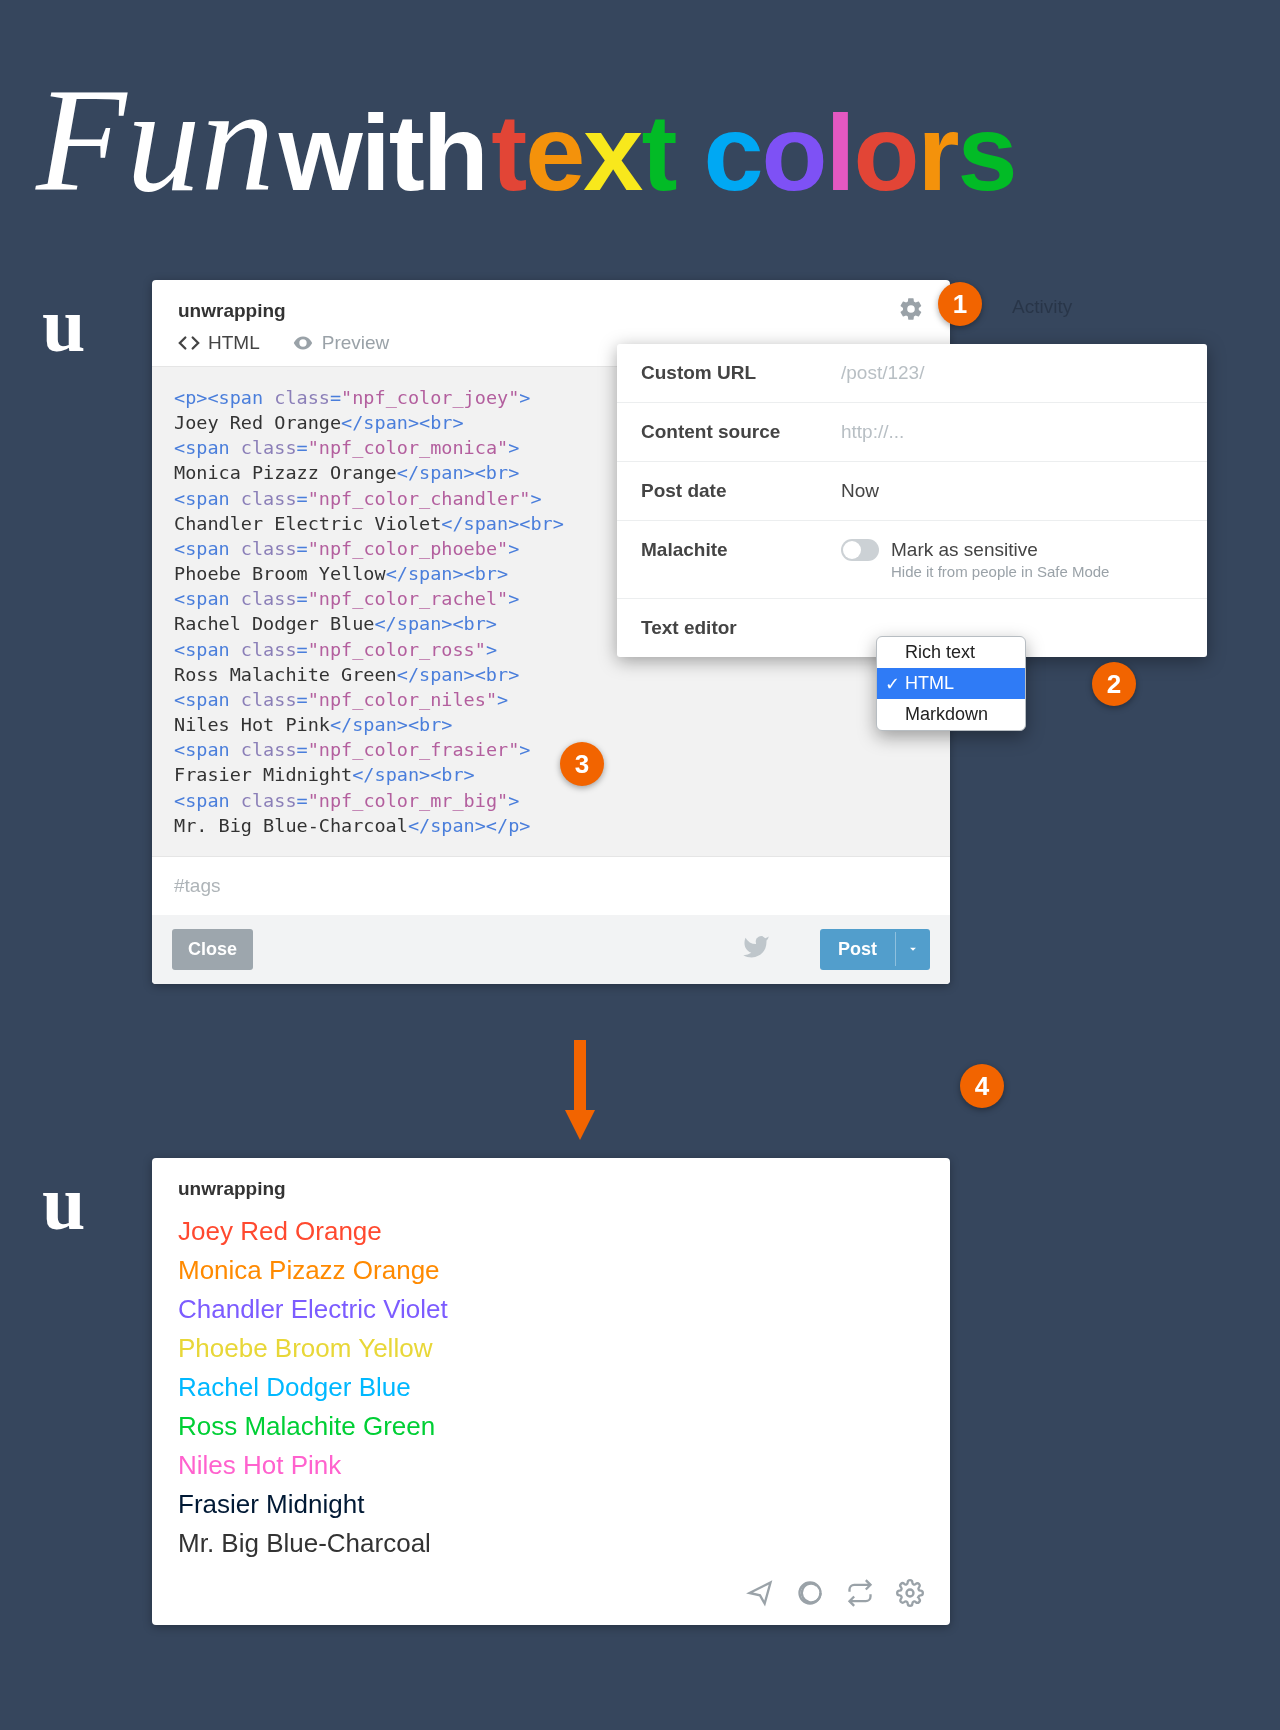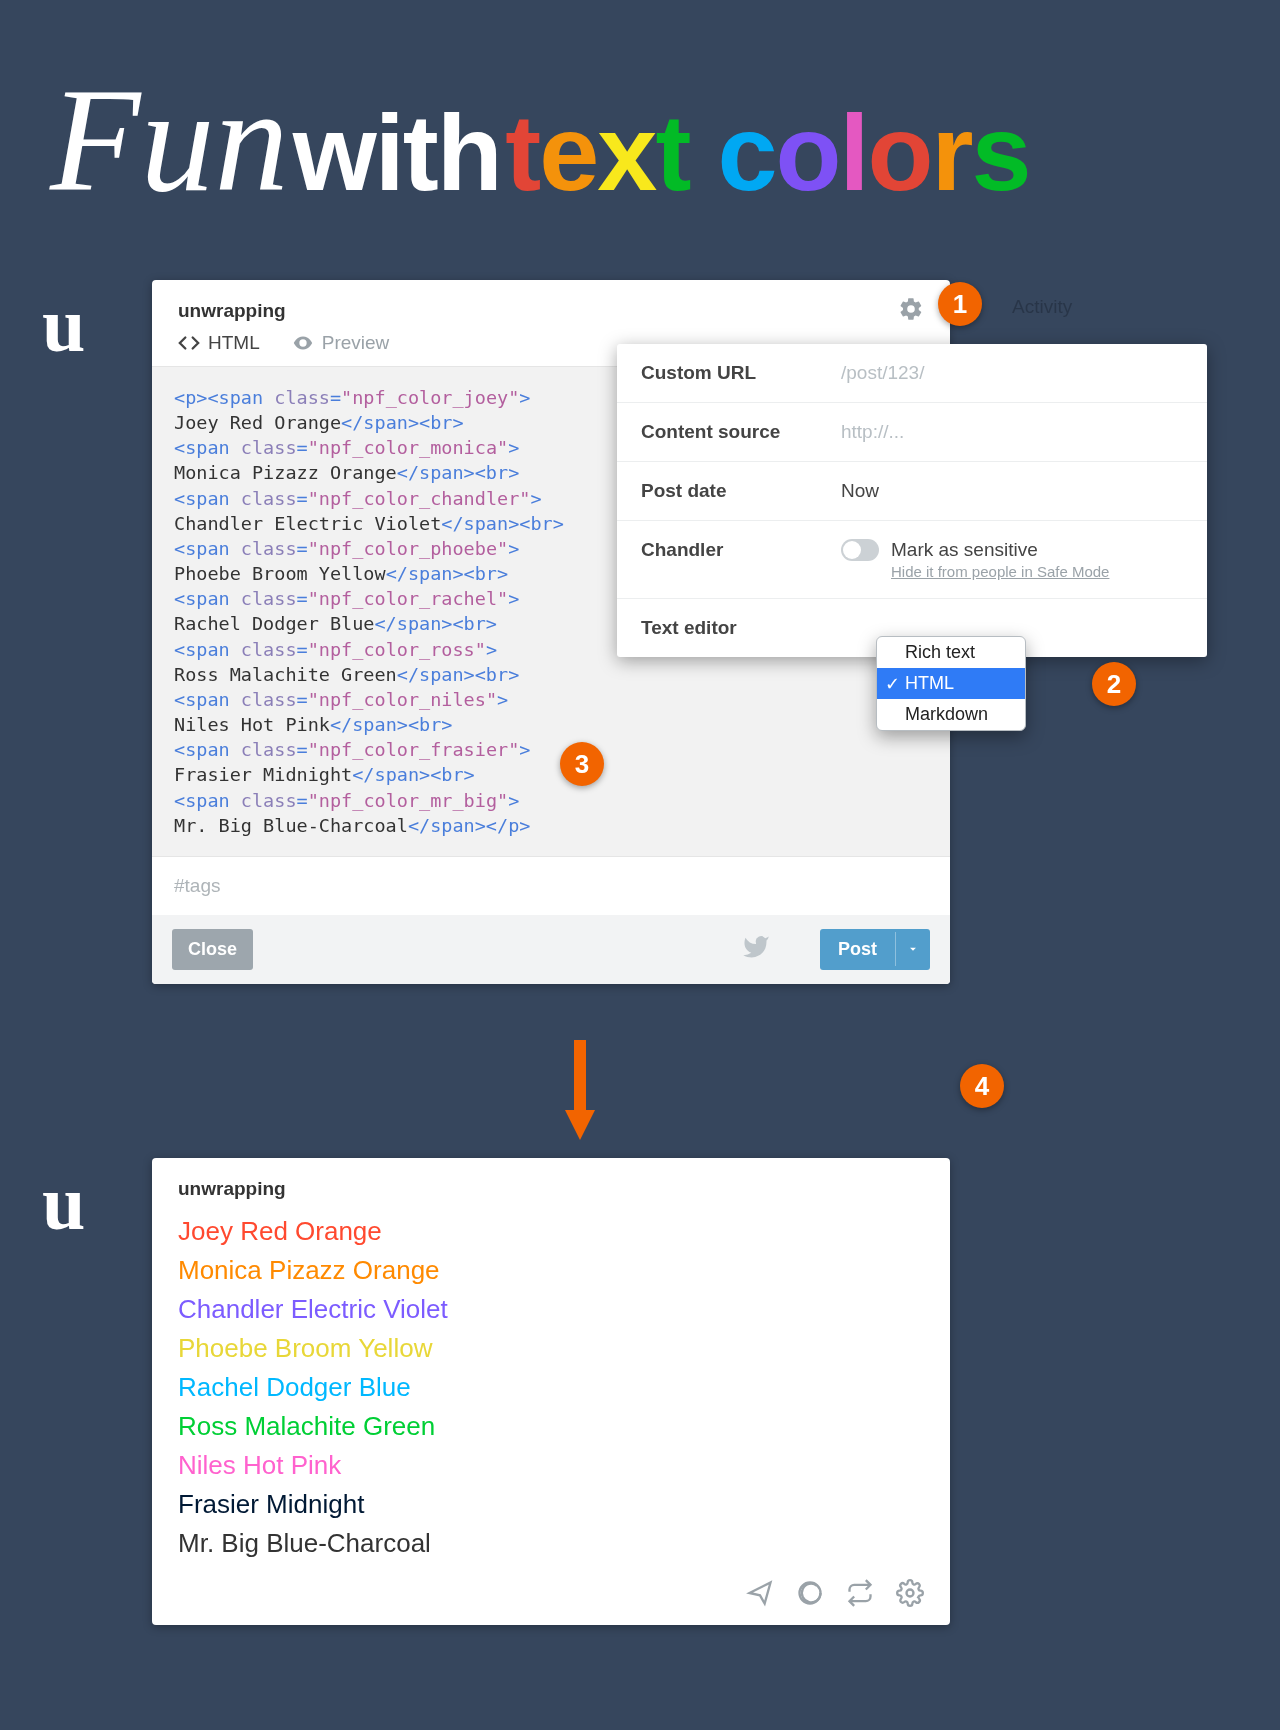--- a/index.html
+++ b/index.html
@@ -9,21 +9,21 @@
   width: 1280px;
   height: 1730px;
   position: relative;
   overflow: hidden;
 }
 
 
 .heading {
   position: absolute;
   top: 55px;
-  left: 50px;
+  left: 36px;
   right: 40px;
   white-space: nowrap;
 }
 .heading .cursive {
   font-family: "Brush Script MT", cursive;
   font-style: italic;
   font-size: 148px;
   color: #fff;
   font-weight: 400;
 }
@@ -170,21 +170,21 @@
 .s-val { flex:1; color:#444; }
 .s-placeholder { color:#b8bfc4; }
 .s-toggle-row { display:flex; align-items:flex-start; gap:12px; }
 .toggle {
   width:38px; height:22px; background:#ccd1d5; border-radius:20px; position:relative;
 }
 .toggle::after {
   content:""; position:absolute; left:2px; top:2px; width:18px; height:18px; background:#fff; border-radius:50%;
 }
 .s-sensitive-txt { font-size:19px; color:#444; }
-.s-sensitive-sub { font-size:15px; color:#9aa2a8; margin-top:2px;text-decoration:underline; }
+.s-sensitive-sub { font-size:15px; color:#9aa2a8; margin-top:2px; }
 
 
 .dropdown-pop {
   position:absolute;
   left: 876px;
   top: 636px;
   width: 150px;
   background:#fff;
   border:1px solid #b7bdc2;
   border-radius:6px;
@@ -382,21 +382,21 @@
   </div>
   <div class="s-row">
     <div class="s-label">Content source</div>
     <div class="s-val s-placeholder">http://...</div>
   </div>
   <div class="s-row">
     <div class="s-label">Post date</div>
     <div class="s-val">Now</div>
   </div>
   <div class="s-row">
-    <div class="s-label">Chandler</div>
+    <div class="s-label">Malachite</div>
     <div class="s-val s-toggle-row">
       <div class="toggle"></div>
       <div>
         <div class="s-sensitive-txt">Mark as sensitive</div>
         <div class="s-sensitive-sub">Hide it from people in Safe Mode</div>
       </div>
     </div>
   </div>
   <div class="s-row">
     <div class="s-label">Text editor</div>

